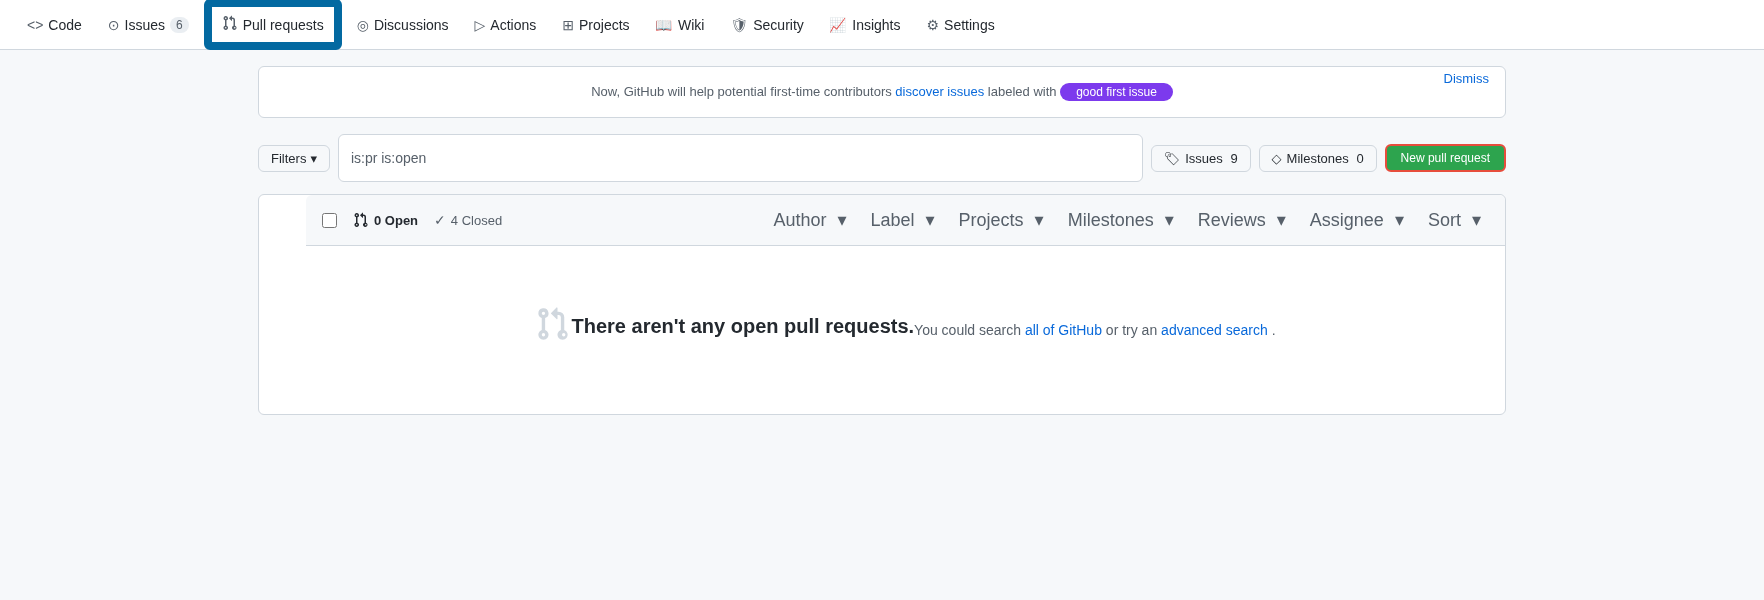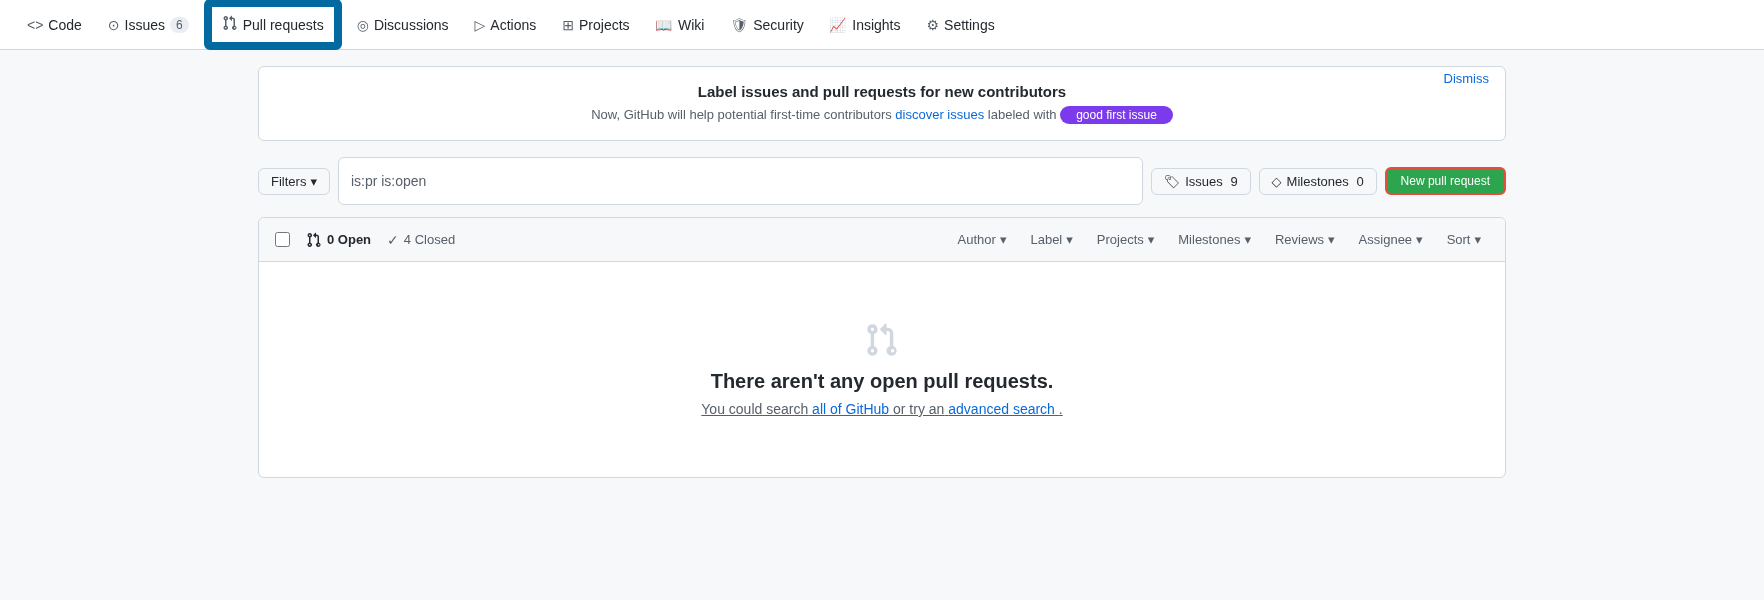--- a/index.html
+++ b/index.html
@@ -134,20 +134,21 @@
       font-weight: 500;
       cursor: pointer;
       white-space: nowrap;
     }
 
     
     .pr-list {
       border: 1px solid #d0d7de;
       border-radius: 6px;
       background: #fff;
+      padding-left: 47px;
     }
     .pr-list-header {
       display: flex;
       align-items: center;
       justify-content: space-between;
       padding: 10px 16px;
       border-bottom: 1px solid #d0d7de;
       background: #f6f8fa;
       border-radius: 6px 6px 0 0;
     }
@@ -171,48 +172,47 @@
     }
     .open-count { font-weight: 600; color: #24292f; }
     .pr-list-header-right {
       display: flex;
       align-items: center;
       gap: 8px;
     }
     .filter-dropdown {
       display: flex;
       align-items: center;
-      gap: 4px;
+      gap: 11px;
       padding: 4px 8px;
       background: none;
       border: none;
       cursor: pointer;
-      font-size: 13px;
+      font-size: 18px;
       color: #57606a;
       border-radius: 6px;
     }
 
     
     .empty-state {
       display: flex;
-      flex-direction: column;
+      flex-direction: row;
       align-items: center;
       justify-content: center;
       padding: 60px 20px;
       text-align: right;
     }
     .empty-title {
       font-size: 20px;
       font-weight: 600;
       margin-bottom: 8px;
     }
     .empty-desc {
       font-size: 14px;
       color: #57606a;
-      text-decoration: underline;
     }
     .empty-desc a { color: #0969da; text-decoration: none; }
 
     
     .pr-icon-svg {
       width: 36px;
       height: 36px;
       color: #d0d7de;
       margin-bottom: 12px;
     }
@@ -265,21 +265,20 @@
   <a class="nav-item">
     <span class="nav-icon">⚙</span>
     <span>Settings</span>
   </a>
 </nav>
 
 <div class="main-content">
 
   <div class="banner">
     <button class="dismiss-btn">Dismiss</button>
-    <div class="banner-title">Label issues and pull requests for new contributors</div>
     <div class="banner-text">
       <span>Now, GitHub will help potential first-time contributors</span>
       <a class="banner-link">discover issues</a>
       <span>labeled with</span>
       <span class="good-first-issue-badge">good first issue</span>
     </div>
   </div>
 
   <div class="filter-bar">
     <button class="filters-btn">

